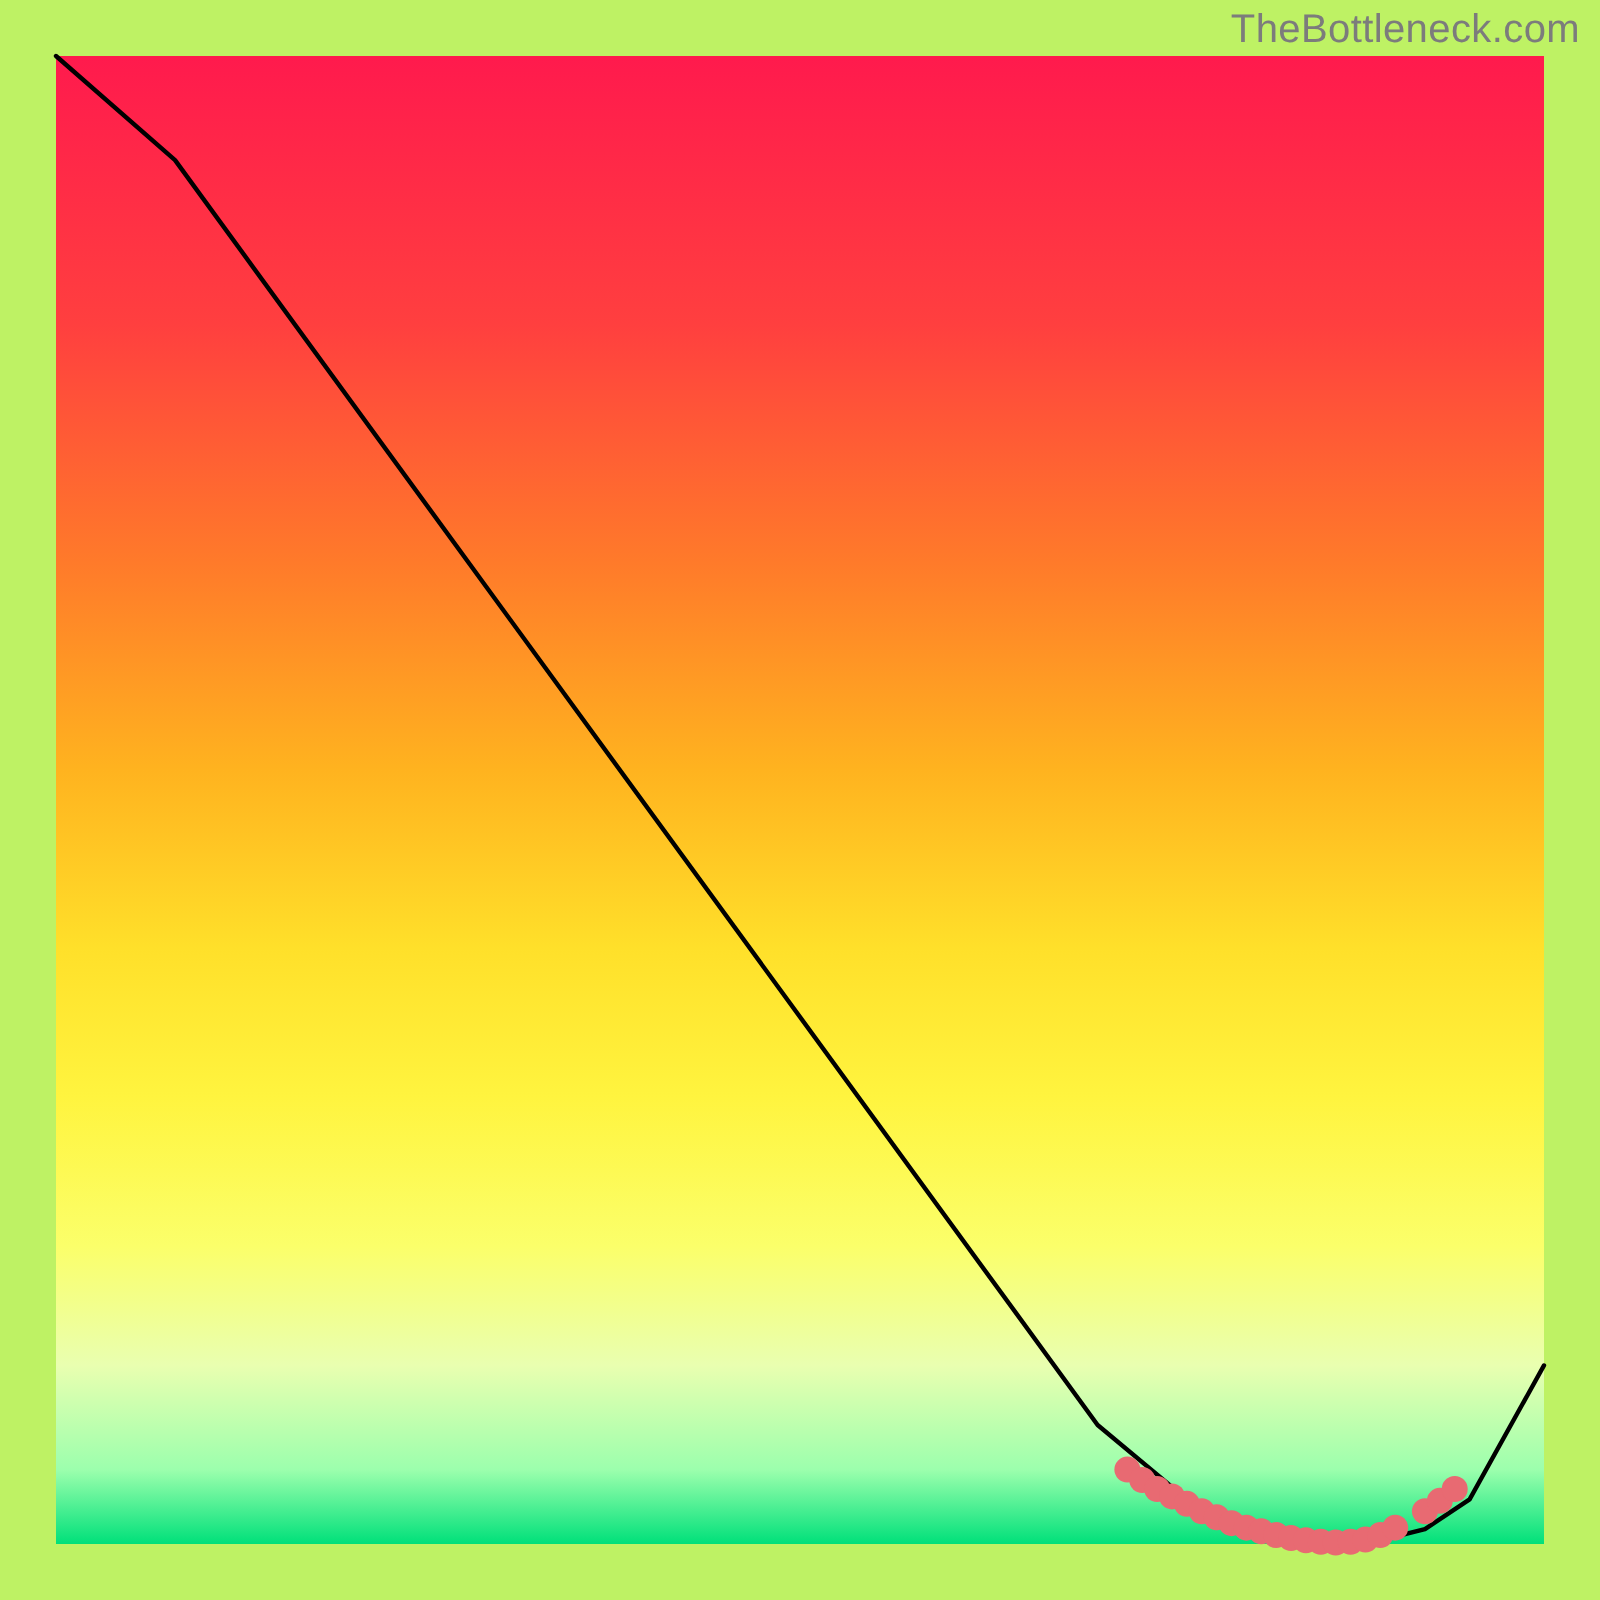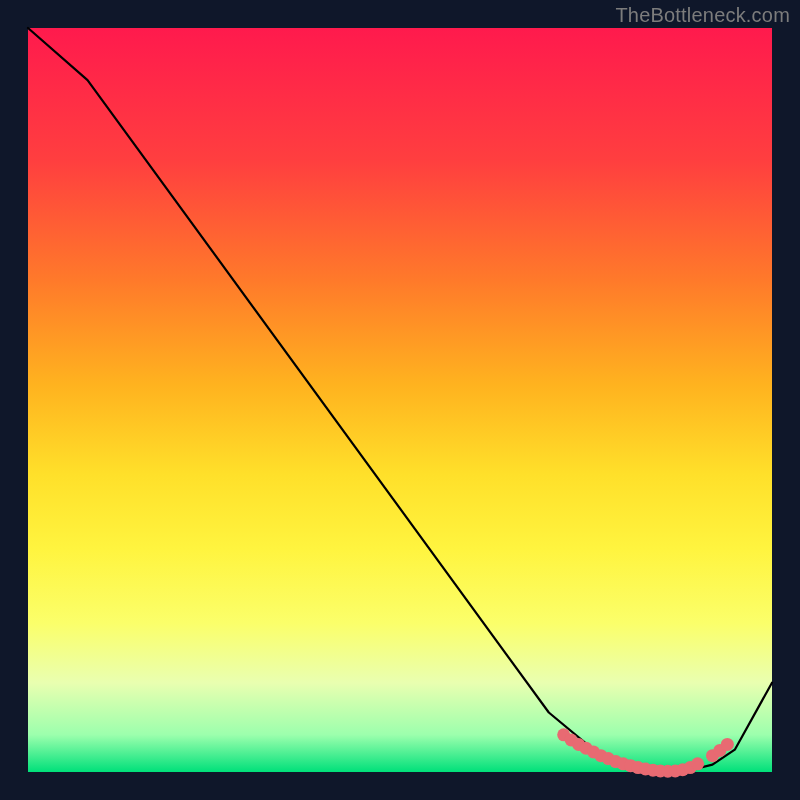--- a/index.html
+++ b/index.html
@@ -7,21 +7,21 @@
     padding: 0;
     width: 800px;
     height: 800px;
     background: #000;
     overflow: hidden;
   }
   .stage {
     position: relative;
     width: 800px;
     height: 800px;
-    background: #0f172a;
+    background: #bef264;
   }
   .plot-area {
     position: absolute;
     left: 28px;
     top: 28px;
     width: 744px;
     height: 744px;
     background: linear-gradient(
       to bottom,
       #ff1a4d 0%,

